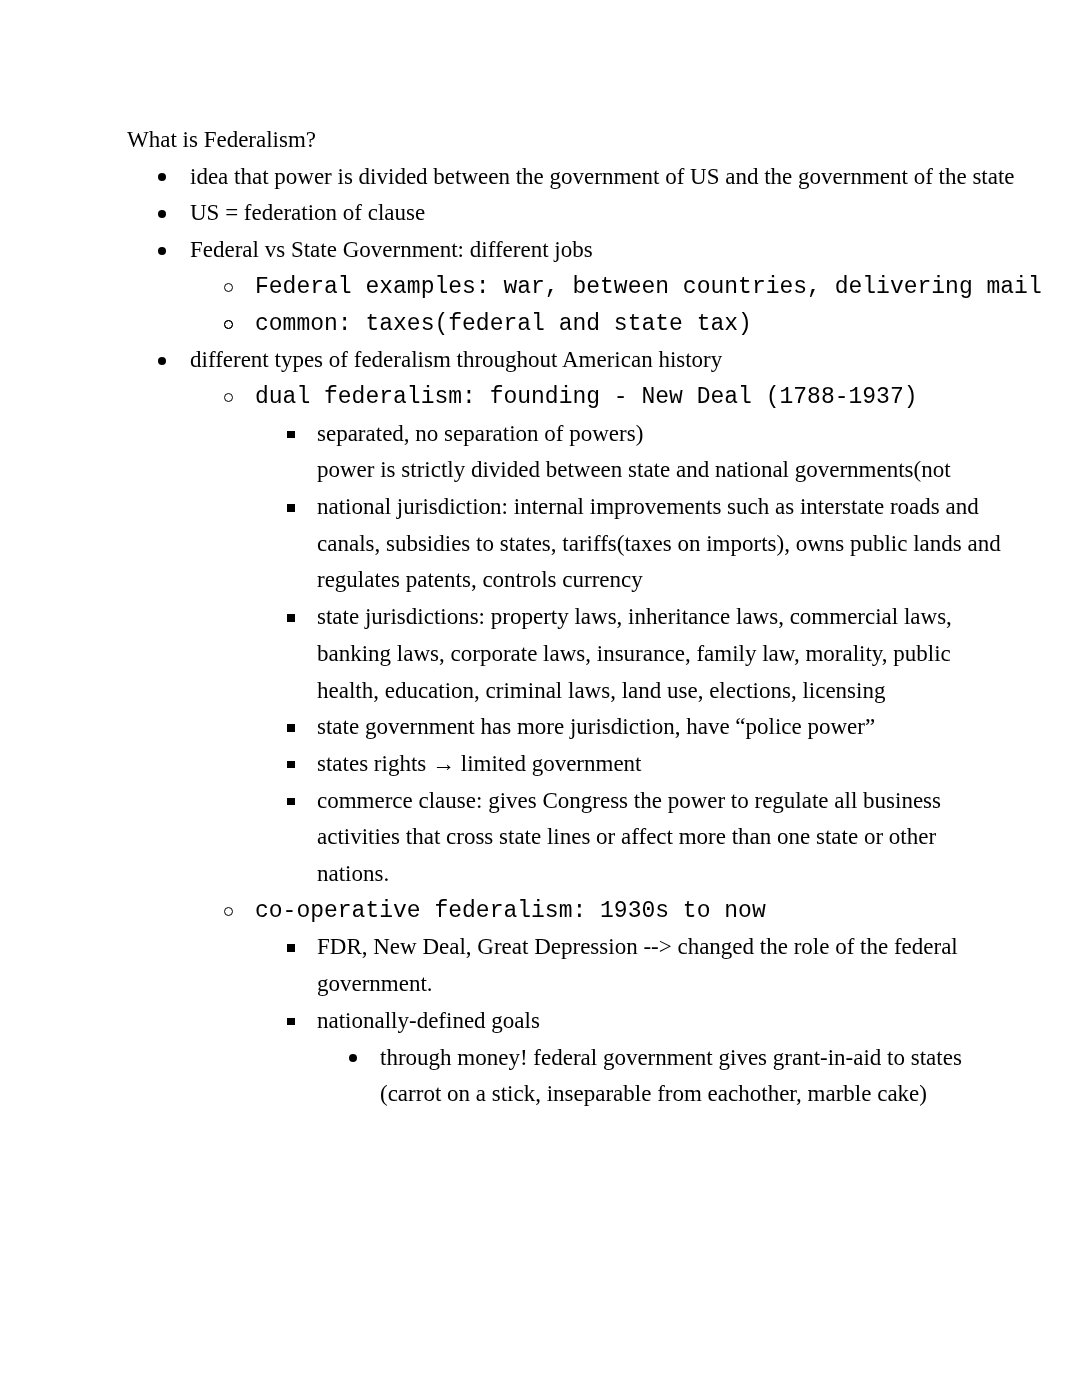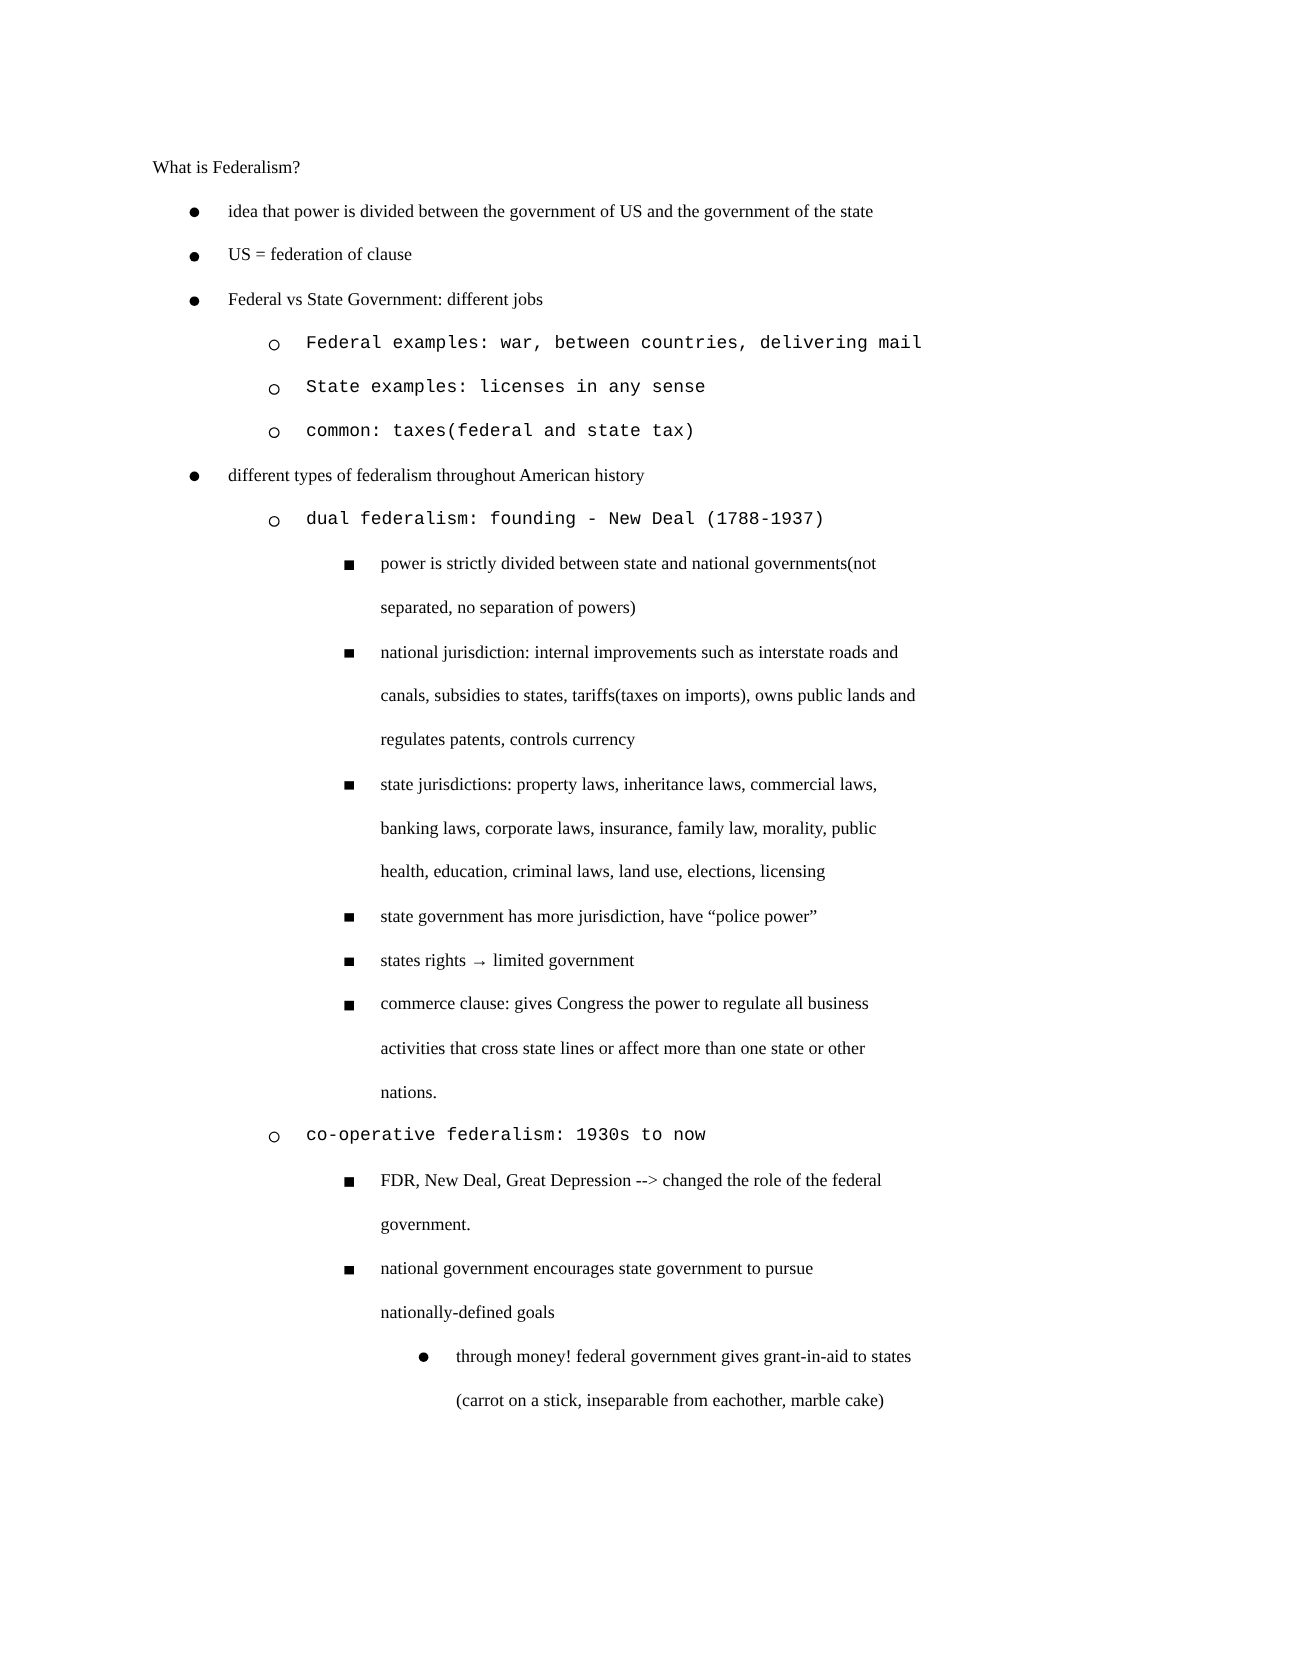--- a/index.html
+++ b/index.html
@@ -3,21 +3,21 @@
 <meta charset="utf-8">
 <style>
   html, body { margin: 0; padding: 0; background: #ffffff; }
   .page {
     position: relative;
     width: 1080px;
     height: 1397px;
     background: #ffffff;
     color: #000000;
     font-family: "Liberation Serif", "DejaVu Serif", serif;
-    font-size: 15px;
+    font-size: 23px;
     overflow: hidden;
   }
   .content {
     position: absolute;
     left: 127px;
     top: 122px;
     width: 830px;
   }
   .line {
     line-height: 36.7px;
@@ -82,42 +82,41 @@
       <div class="line">Federal vs State Government: different jobs</div>
     </div>
 
     <div class="item lvl2">
       <span class="bullet b-circle"></span>
       <div class="line">Federal examples: war, between countries, delivering mail</div>
     </div>
 
     <div class="item lvl2">
       <span class="bullet b-circle"></span>
-      <div class="line">State examples: licenses in any sense</div>
     </div>
 
     <div class="item lvl2">
       <span class="bullet b-circle"></span>
       <div class="line">common: taxes(federal and state tax)</div>
     </div>
 
     <div class="item lvl1">
       <span class="bullet b-disc"></span>
       <div class="line">different types of federalism throughout American history</div>
     </div>
 
     <div class="item lvl2">
       <span class="bullet b-circle"></span>
       <div class="line">dual federalism: founding - New Deal (1788-1937)</div>
     </div>
 
     <div class="item lvl3">
       <span class="bullet b-square"></span>
+      <div class="line">separated, no separation of powers)</div>
       <div class="line">power is strictly divided between state and national governments(not</div>
-      <div class="line">separated, no separation of powers)</div>
     </div>
 
     <div class="item lvl3">
       <span class="bullet b-square"></span>
       <div class="line">national jurisdiction: internal improvements such as interstate roads and</div>
       <div class="line">canals, subsidies to states, tariffs(taxes on imports), owns public lands and</div>
       <div class="line">regulates patents, controls currency</div>
     </div>
 
     <div class="item lvl3">
@@ -151,21 +150,20 @@
     </div>
 
     <div class="item lvl3">
       <span class="bullet b-square"></span>
       <div class="line">FDR, New Deal, Great Depression --&gt; changed the role of the federal</div>
       <div class="line">government.</div>
     </div>
 
     <div class="item lvl3">
       <span class="bullet b-square"></span>
-      <div class="line">national government encourages state government to pursue</div>
       <div class="line">nationally-defined goals</div>
     </div>
 
     <div class="item lvl4">
       <span class="bullet b-disc"></span>
       <div class="line">through money! federal government gives grant-in-aid to states</div>
       <div class="line">(carrot on a stick, inseparable from eachother, marble cake)</div>
     </div>
 
   </div>

